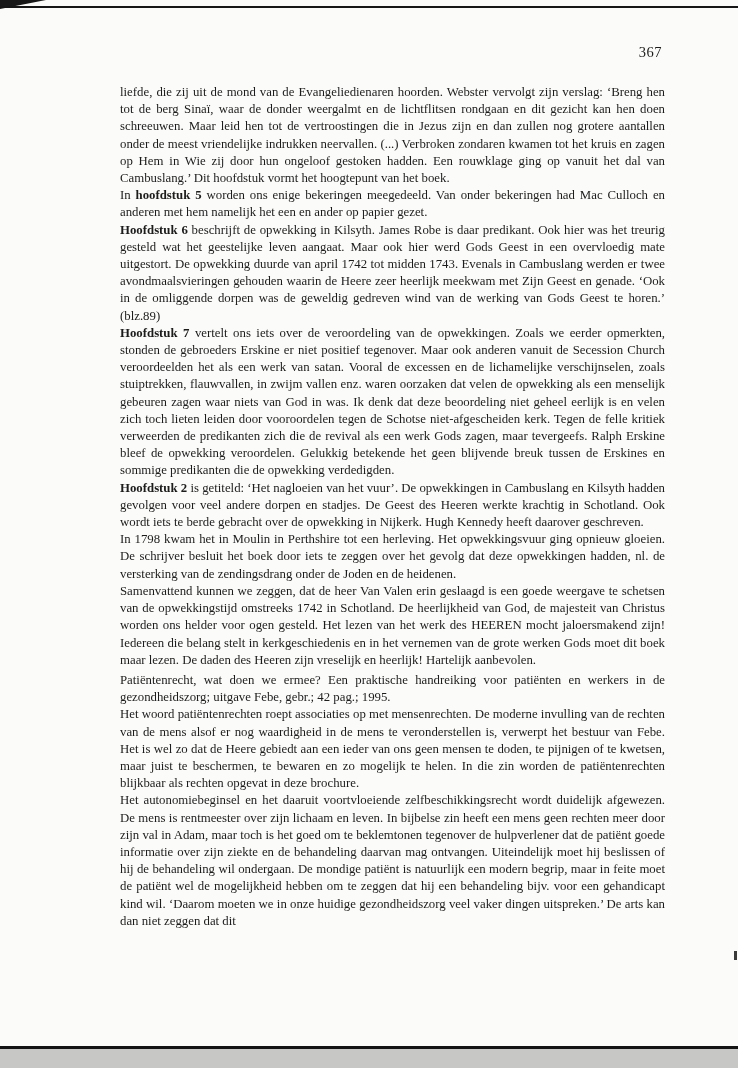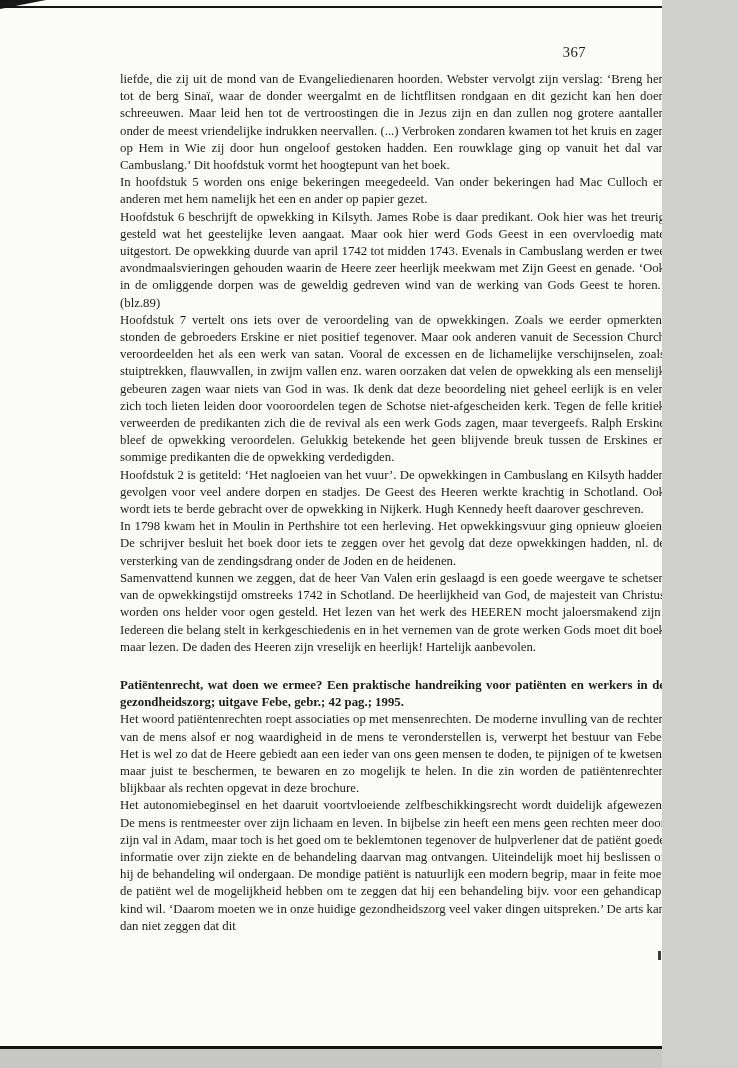--- a/index.html
+++ b/index.html
@@ -1,18 +1,18 @@
 <!DOCTYPE html>
 <html lang="nl"><head>
 <meta charset="utf-8">
 <style>
   html, body { margin: 0; padding: 0; background: #cfcfcd; }
   .page {
     position: relative;
-    width: 662px;
+    width: 738px;
     height: 1068px;
     background: #fbfbf9;
     overflow: hidden;
     font-family: "Liberation Serif", "DejaVu Serif", serif;
     color: #1c1c1c;
   }
   .scan-top {
     position: absolute; top: 6px; left: 0;
     width: 100%; height: 2px; background: #161616;
   }
@@ -32,38 +32,38 @@
   }
   .scan-tick {
     position: absolute; top: 951px; right: 1px;
     width: 3px; height: 9px; background: #3a3a3a;
   }
   .page-number {
     position: absolute; top: 44px; right: 76px;
     font-size: 14.5px; letter-spacing: 0.5px;
   }
   .text-block {
-    position: absolute; top: 71px; left: 120px;
+    position: absolute; top: 84px; left: 120px;
     width: 545px;
     font-size: 12.8px;
     line-height: 17.2px;
     text-align: justify;
   }
   .para { margin: 0; text-align: justify; }
   .signature {
     text-align: right;
     font-style: italic;
     line-height: 17.2px;
   }
   .review-heading {
-    font-weight: bold;
-    margin-top: 21px;
+    font-weight: normal;
+    margin-top: 3px;
     text-align: justify;
   }
-  .b { font-weight: normal; }
+  .b { font-weight: bold; }
   .u { }
 </style>
 </head>
 <body>
 
 <div class="page">
 
   <div class="scan-corner"></div>
   <div class="scan-top"></div>
 

